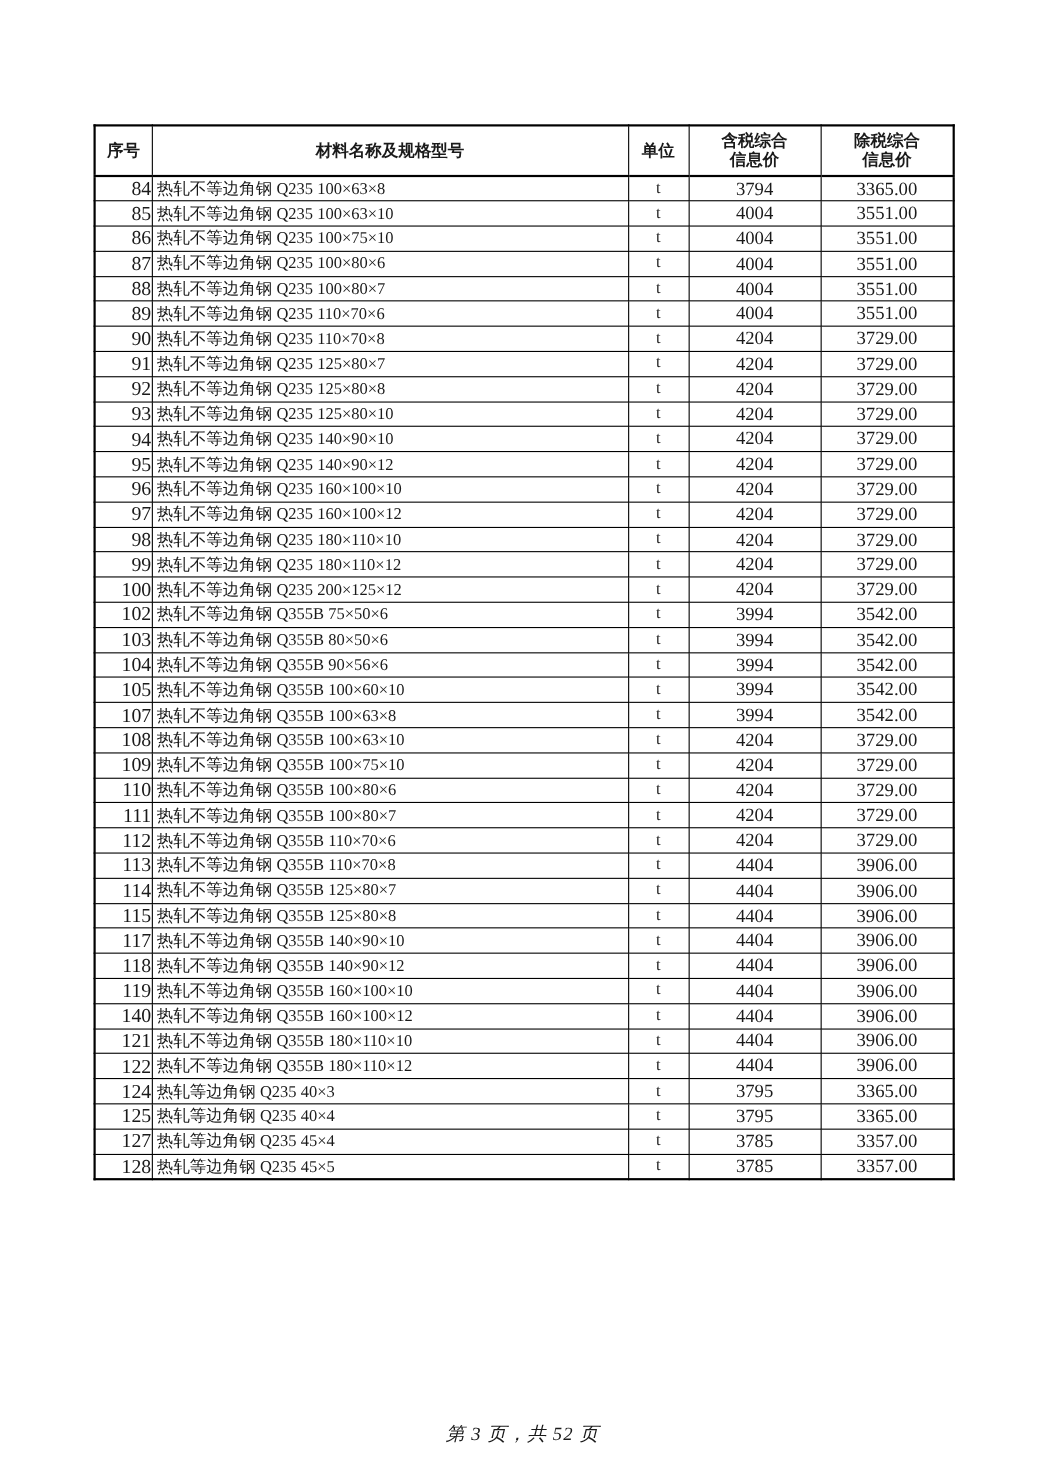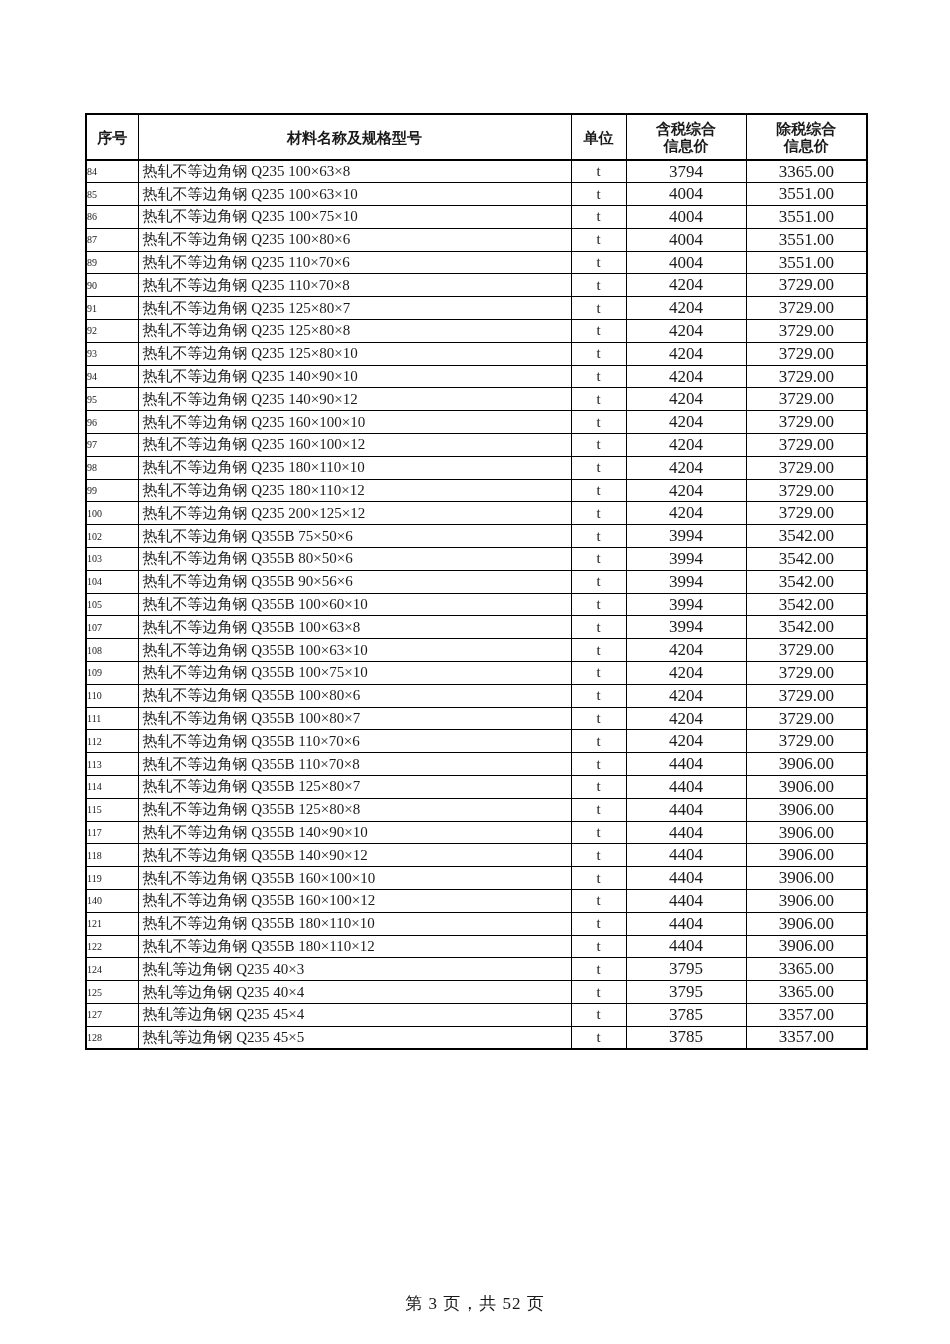--- a/index.html
+++ b/index.html
@@ -40,22 +40,22 @@
     text-align: center;
     vertical-align: middle;
     white-space: pre-line;
     border-bottom: 2px solid #000;
   }
   .price-table tbody td {
     height: 22.8px;
     vertical-align: middle;
   }
   .cell-index {
-    text-align: left;
-    font-size: 10px;
+    text-align: right;
+    font-size: 18px;
   }
   .cell-name {
     text-align: left;
     padding-left: 4px;
     font-size: 15px;
     margin-left: 12px;
   }
   .cell-unit {
     text-align: center;
     font-size: 15px;
@@ -65,20 +65,21 @@
     font-size: 17px;
   }
   .footer {
     position: absolute;
     top: 1292px;
     left: 0;
     width: 950px;
     text-align: center;
     font-size: 17px;
     letter-spacing: 1px;
+    font-style: italic;
   }
 </style>
 </head>
 <body>
 
 <div class="page">
 
   <table class="price-table">
     <colgroup>
       <col style="width:52px">
@@ -121,20 +122,27 @@
           <td class="cell-price">3551.00</td>
         </tr>
         <tr>
           <td class="cell-index">87</td>
           <td class="cell-name">热轧不等边角钢 Q235 100×80×6</td>
           <td class="cell-unit">t</td>
           <td class="cell-price">4004</td>
           <td class="cell-price">3551.00</td>
         </tr>
         <tr>
+          <td class="cell-index">88</td>
+          <td class="cell-name">热轧不等边角钢 Q235 100×80×7</td>
+          <td class="cell-unit">t</td>
+          <td class="cell-price">4004</td>
+          <td class="cell-price">3551.00</td>
+        </tr>
+        <tr>
           <td class="cell-index">89</td>
           <td class="cell-name">热轧不等边角钢 Q235 110×70×6</td>
           <td class="cell-unit">t</td>
           <td class="cell-price">4004</td>
           <td class="cell-price">3551.00</td>
         </tr>
         <tr>
           <td class="cell-index">90</td>
           <td class="cell-name">热轧不等边角钢 Q235 110×70×8</td>
           <td class="cell-unit">t</td>

